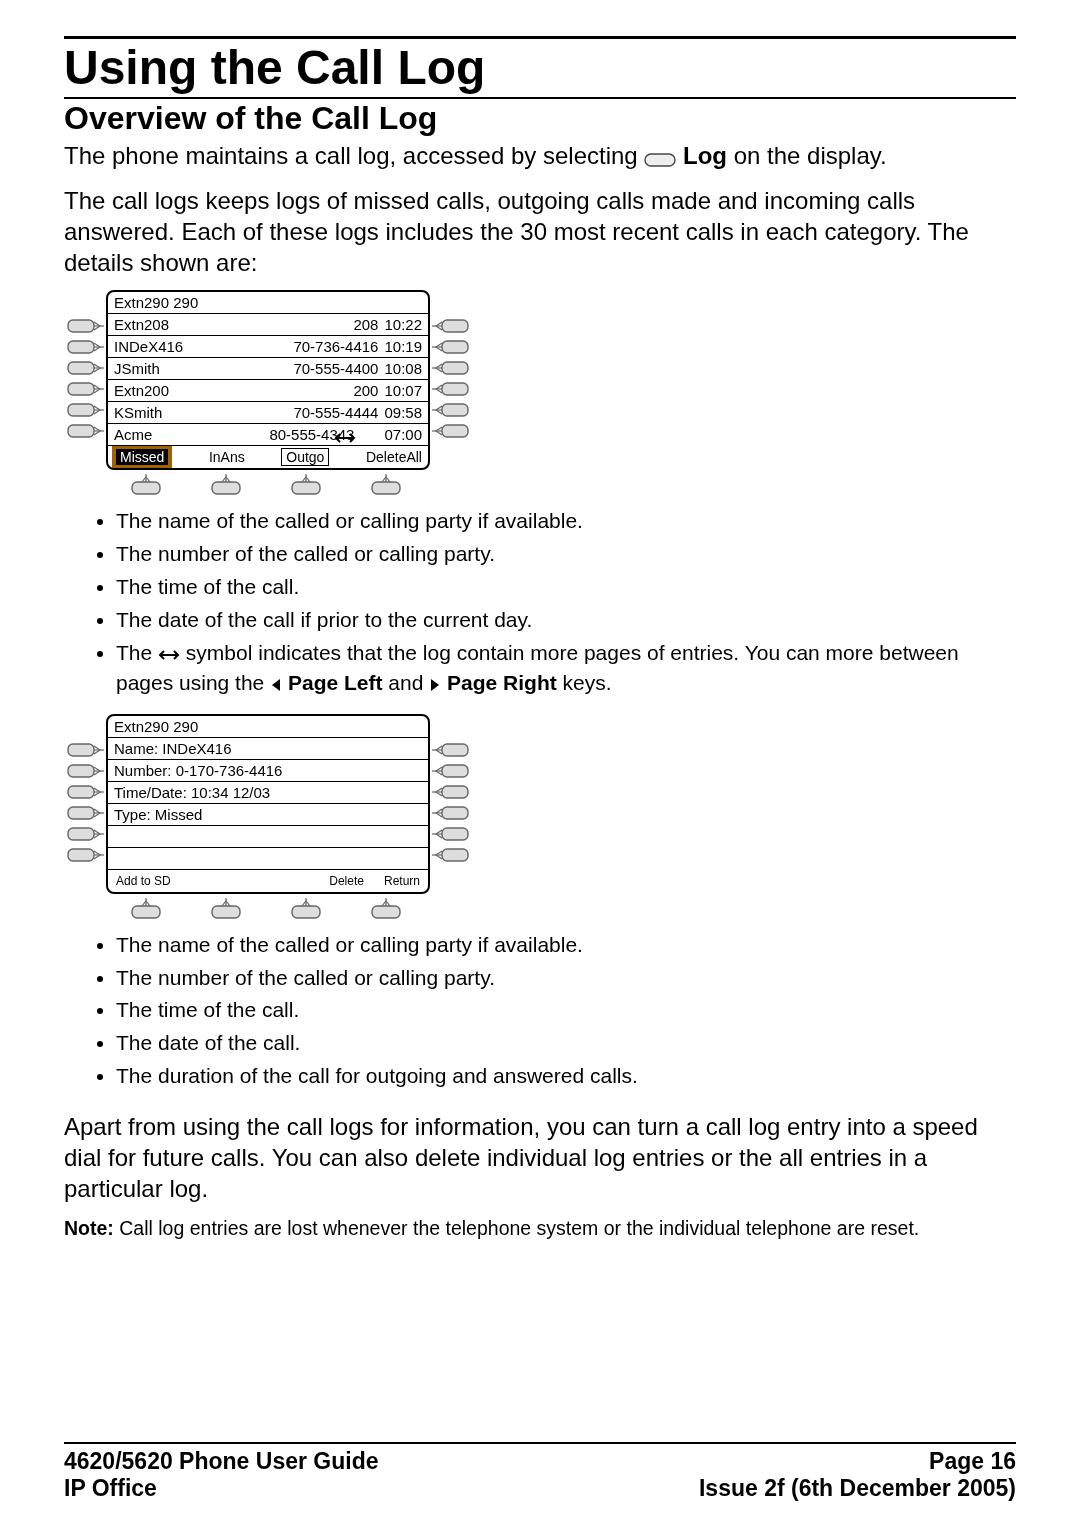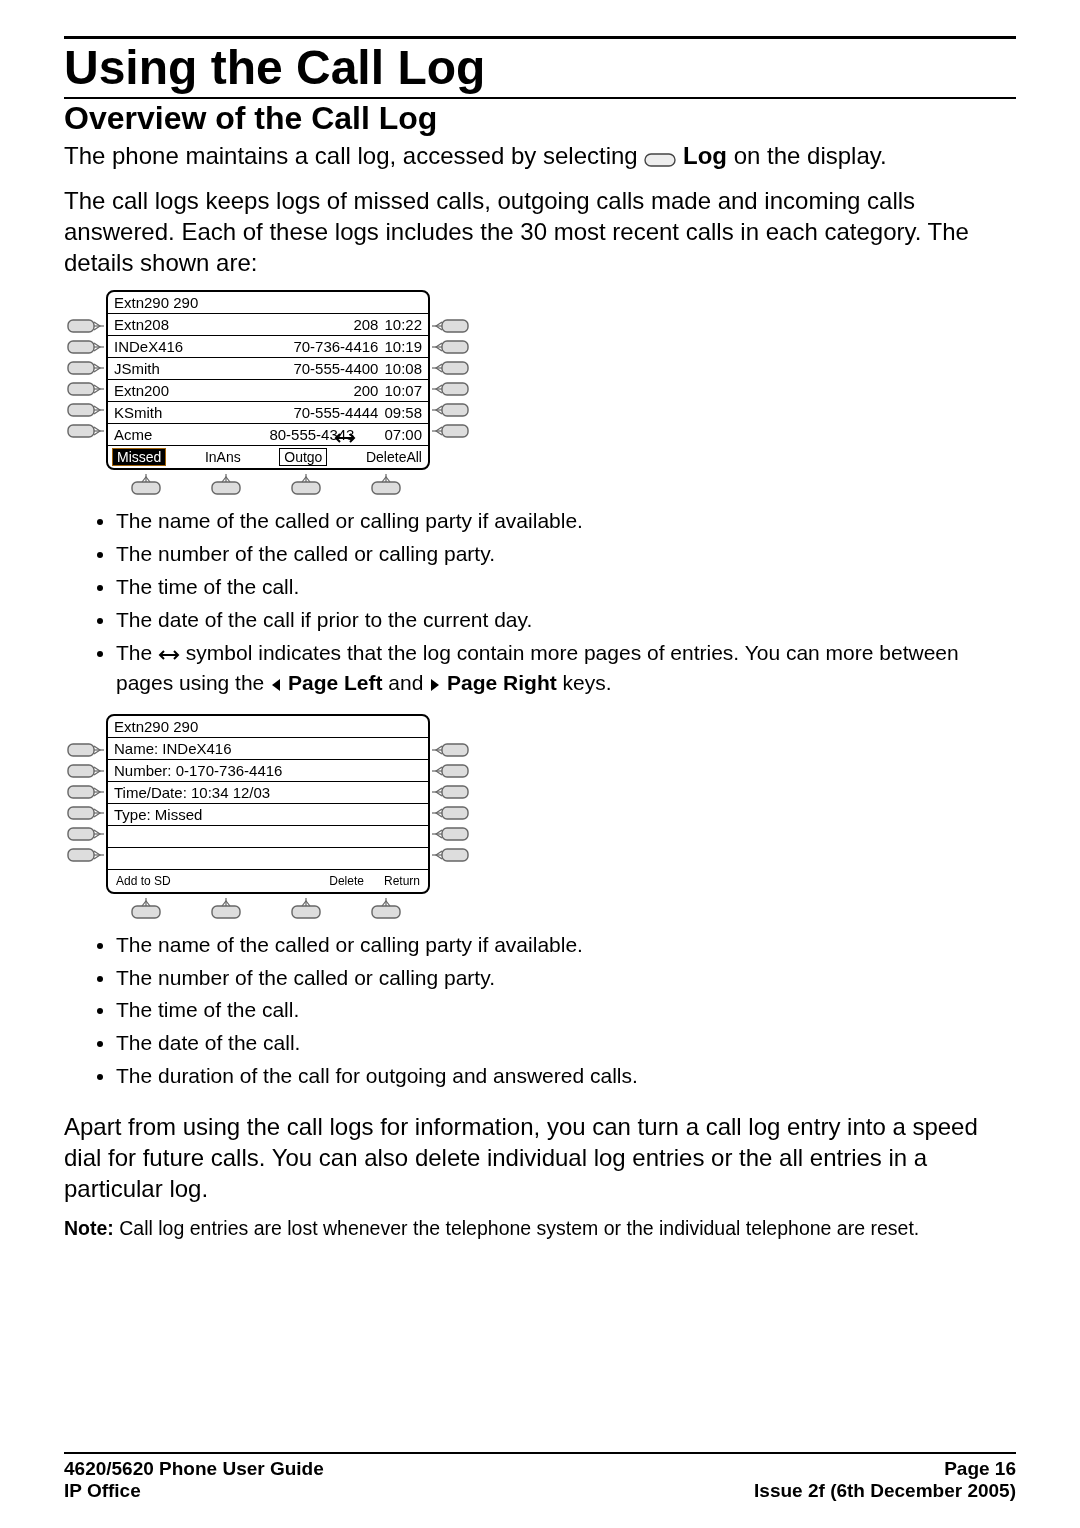--- a/index.html
+++ b/index.html
@@ -107,21 +107,21 @@
     padding: 2px 4px 2px 4px;
     border-top: 0;
   }
   .tab {
     font-size: 14px;
     padding: 0 2px;
   }
   .tab.selected {
     background: #000;
     color: #fff;
-    border: 1px solid #a16207;
+    border: 4px solid #a16207;
     padding: 0 4px;
   }
   .tab.boxed {
     border: 1px solid #000;
     padding: 0 4px;
   }
   .bottom-btn-row {
     display: flex;
     justify-content: space-around;
     width: 320px;
@@ -164,21 +164,21 @@
     right: 64px;
   }
   .footer-rule {
     border: 0;
     border-top: 2px solid #000;
     margin: 0 0 4px 0;
   }
   .footer-row {
     display: flex;
     justify-content: space-between;
-    font-size: 19px;
+    font-size: 23px;
     font-weight: 700;
   }
 
   b, strong { font-weight: 700; }
 </style>
 </head>
 <body>
 
 <svg width="0" height="0" style="position:absolute">
   <defs>

